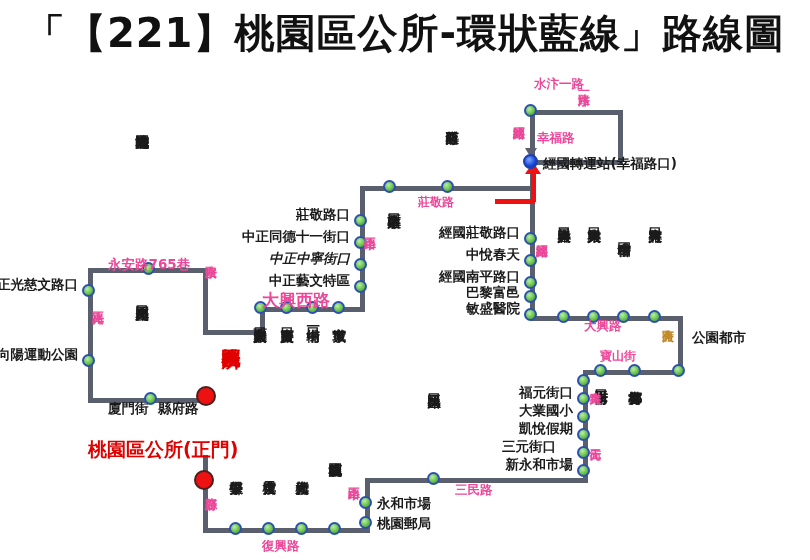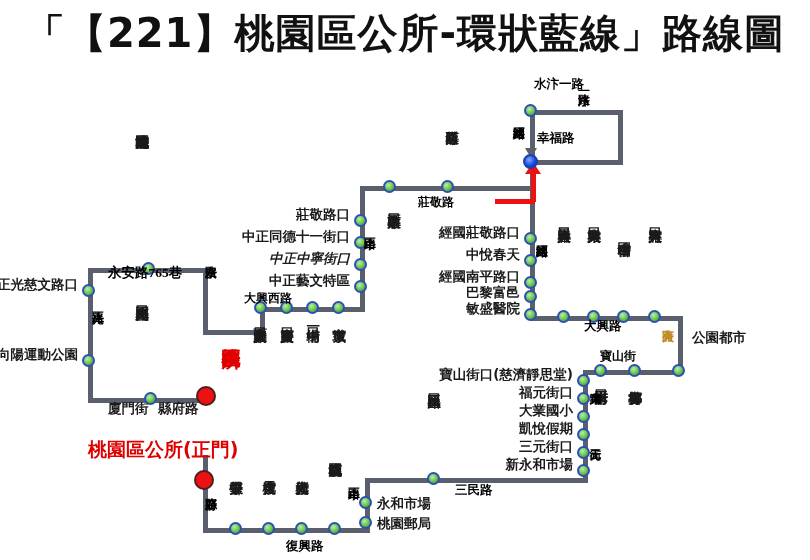--- a/index.html
+++ b/index.html
@@ -35,21 +35,21 @@
   .stop.term{width:20px;height:20px;background:#ee1111;border:2px solid #4a2020;
              box-shadow:none;}
   .stop.blue{background:radial-gradient(circle at 38% 34%, #7ea8ff 0%, #1a47d8 60%, #10309b 100%);
              border:2px solid #1a3fae;}
 
   
   .lbl{position:absolute;color:#1b1b1b;font-size:13.5px;line-height:1.02;
        white-space:nowrap;z-index:9;font-weight:600;}
   .lbl.v{writing-mode:vertical-rl;text-orientation:upright;white-space:nowrap;
          line-height:1.0;letter-spacing:0px;}
-  .lbl.road{color:#000000;font-weight:700;}
+  .lbl.road{color:#ec4899;font-weight:700;}
   .lbl.big{color:#e00000;font-weight:bold;font-size:19px;}
   .lbl.big.v{font-size:19px;}
   .lbl.r{transform:translateX(-100%);}
 </style>
 </head>
 <body>
 
 <div id="map">
 
   <div class="title">「【221】桃園區公所-環狀藍線」路線圖</div>
@@ -95,21 +95,21 @@
 
   <div class="seg v" style="left:203px;top:455px;height:76px;"></div>
 
   <div class="redseg h" style="left:495px;top:199px;width:40px;"></div>
   <div class="redseg v" style="left:531px;top:172px;height:30px;"></div>
   <div class="redarrow" style="left:525px;top:162px;"></div>
   <div class="grayarrow" style="left:525px;top:148px;"></div>
 
   <div class="stop" style="left:142px;top:262px;"></div>
   <div class="lbl v" style="left:142px;top:124px;transform:translateX(-50%);">臺灣桃園地方法院</div>
-  <div class="lbl road" style="left:108px;top:266px;font-family:Liberation Serif, serif;">永安路765巷</div>
+  <div class="lbl road" style="left:108px;top:258px;">永安路765巷</div>
   <div class="lbl road v" style="left:205px;top:256px;font-size:12px;">永安路</div>
 
   <div class="stop" style="left:82px;top:284px;"></div>
   <div class="lbl r" style="left:78px;top:278px;">正光慈文路口</div>
   <div class="lbl road v" style="left:92px;top:302px;font-size:12px;">正光路</div>
 
   <div class="stop" style="left:82px;top:354px;"></div>
   <div class="lbl r" style="left:78px;top:348px;">向陽運動公園</div>
 
   <div class="stop" style="left:144px;top:392px;"></div>
@@ -137,40 +137,41 @@
   <div class="lbl r" style="left:350px;top:274px;">中正藝文特區</div>
 
   <div class="lbl road v" style="left:364px;top:228px;font-size:12px;">中正路</div>
 
   <div class="lbl v" style="left:394px;top:204px;transform:translateX(-50%);">莊敬中正路口</div>
   <div class="stop" style="left:383px;top:180px;"></div>
   <div class="stop" style="left:441px;top:180px;"></div>
   <div class="lbl road" style="left:418px;top:196px;font-size:12px;">莊敬路</div>
   <div class="lbl v" style="left:452px;top:120px;transform:translateX(-50%);">尊爵飯店</div>
 
-  <div class="lbl road" style="left:244px;top:292px;font-size:12px;">大興西路</div>
+  <div class="lbl road" style="left:262px;top:292px;font-size:17px;">大興西路</div>
   <div class="stop" style="left:254px;top:301px;"></div>
   <div class="lbl v" style="left:260px;top:318px;transform:translateX(-50%);">大興西永安路口</div>
 
   <div class="stop" style="left:280px;top:301px;"></div>
   <div class="lbl v" style="left:287px;top:318px;transform:translateX(-50%);">寶慶路口</div>
 
   <div class="stop" style="left:306px;top:301px;"></div>
   <div class="lbl v" style="left:313px;top:318px;transform:translateX(-50%);">中埔一街口</div>
 
   <div class="stop" style="left:332px;top:301px;"></div>
   <div class="lbl v" style="left:339px;top:318px;transform:translateX(-50%);">城市大亨</div>
 
   <div class="stop" style="left:524px;top:104px;"></div>
   <div class="lbl road" style="left:534px;top:78px;font-size:12.5px;">水汴一路</div>
   <div class="lbl road v" style="left:578px;top:84px;font-size:12px;">水汴一路</div>
   <div class="lbl road" style="left:537px;top:132px;font-size:12.5px;">幸福路</div>
   <div class="lbl road v" style="left:513px;top:118px;font-size:12px;">經國路</div>
 
   <div class="stop blue" style="left:523px;top:154px;width:15px;height:15px;"></div>
+  <div class="lbl" style="left:543px;top:157px;">經國轉運站(幸福路口)</div>
 
   <div class="stop" style="left:524px;top:232px;"></div>
   <div class="lbl r" style="left:520px;top:226px;">經國莊敬路口</div>
 
   <div class="stop" style="left:524px;top:254px;"></div>
   <div class="lbl r" style="left:520px;top:248px;">中悅春天</div>
 
   <div class="stop" style="left:524px;top:276px;"></div>
   <div class="lbl r" style="left:520px;top:270px;">經國南平路口</div>
 
@@ -201,33 +202,32 @@
   <div class="lbl" style="left:692px;top:331px;">公園都市</div>
 
   <div class="stop" style="left:628px;top:364px;"></div>
   <div class="lbl v" style="left:635px;top:380px;transform:translateX(-50%);">椰林書鄉</div>
 
   <div class="stop" style="left:594px;top:364px;"></div>
   <div class="lbl v" style="left:601px;top:380px;transform:translateX(-50%);">民有十三街口</div>
   <div class="lbl road" style="left:600px;top:350px;font-size:12px;">寶山街</div>
 
   <div class="stop" style="left:577px;top:374px;"></div>
-  <div class="lbl r" style="left:573px;top:368px;">寶山街口(慈濟靜思堂)</div>
 
   <div class="stop" style="left:577px;top:392px;"></div>
   <div class="lbl r" style="left:573px;top:386px;">福元街口</div>
 
   <div class="stop" style="left:577px;top:410px;"></div>
   <div class="lbl r" style="left:573px;top:404px;">大業國小</div>
 
   <div class="stop" style="left:577px;top:428px;"></div>
   <div class="lbl r" style="left:573px;top:422px;">凱悅假期</div>
 
   <div class="stop" style="left:577px;top:446px;"></div>
-  <div class="lbl r" style="left:573px;top:440px;">三元街口</div>
+  <div class="lbl r" style="left:556px;top:440px;">三元街口</div>
 
   <div class="stop" style="left:577px;top:464px;"></div>
   <div class="lbl r" style="left:573px;top:458px;">新永和市場</div>
 
   <div class="lbl road v" style="left:589px;top:384px;font-size:11.5px;">大業路</div>
   <div class="lbl road v" style="left:589px;top:440px;font-size:11.5px;">三元街</div>
 
   <div class="stop" style="left:427px;top:472px;"></div>
   <div class="lbl v" style="left:434px;top:384px;transform:translateX(-50%);">三民民生路口</div>
   <div class="lbl road" style="left:455px;top:484px;font-size:12.5px;">三民路</div>
@@ -245,15 +245,15 @@
 
   <div class="stop" style="left:262px;top:522px;"></div>
   <div class="lbl v" style="left:269px;top:470px;transform:translateX(-50%);">台電大樓</div>
 
   <div class="stop" style="left:295px;top:522px;"></div>
   <div class="lbl v" style="left:302px;top:470px;transform:translateX(-50%);">新光大樓</div>
 
   <div class="stop" style="left:328px;top:522px;"></div>
   <div class="lbl v" style="left:335px;top:452px;transform:translateX(-50%);">桃花園飯店</div>
 
-  <div class="lbl road" style="left:262px;top:540px;font-size:12.5px;margin-left:24px;">復興路</div>
+  <div class="lbl road" style="left:262px;top:540px;font-size:12.5px;">復興路</div>
 
 </div>
 
 </body></html>

